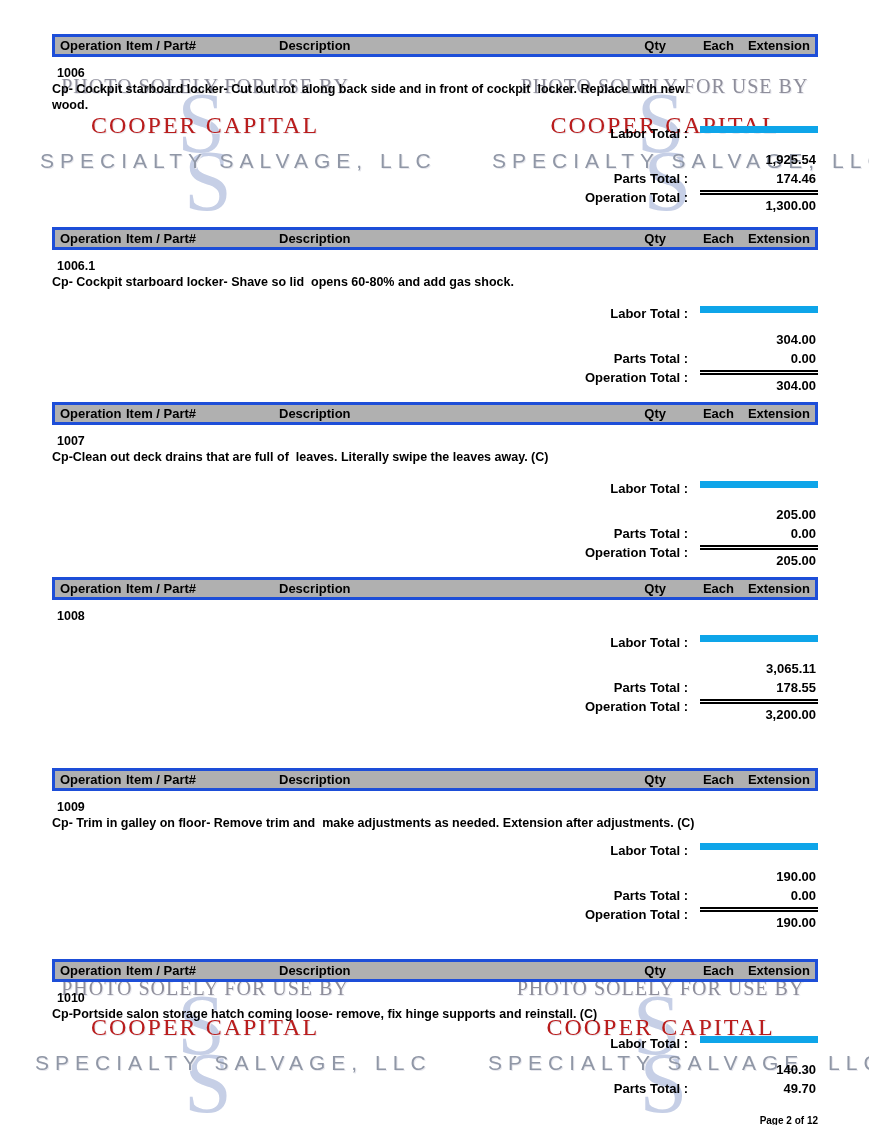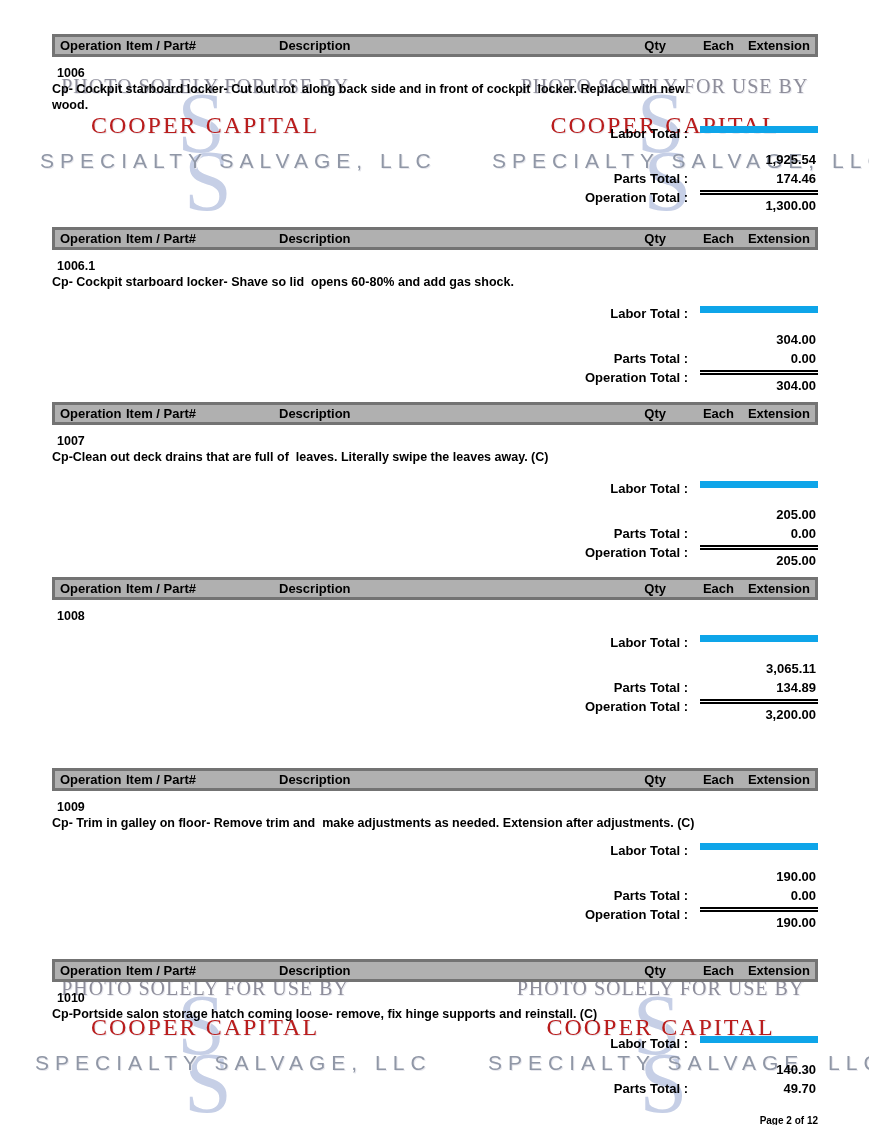--- a/index.html
+++ b/index.html
@@ -41,21 +41,21 @@
     color: #9097a6; text-shadow: 1px 1px 0 #e8e8ee;
     margin-top: 6px; white-space: nowrap;
   }
 
   
   .section { position: absolute; left: 52px; width: 766px; z-index: 1; }
 
   .hbar {
     display: flex; align-items: center;
     background: #b0b0b0;
-    border: 3px solid #737373;
+    border: 3px solid #1d4ed8;
     height: 23px;
     padding: 0 5px;
     font-weight: bold; font-size: 13px;
   }
   .h-op   { width: 66px; }
   .h-item { width: 153px; }
   .h-desc { flex: 1; }
   .h-qty  { width: 46px;  text-align: right; margin-right: 26px; }
   .h-each { width: 42px;  text-align: right; margin-right: 12px; }
   .h-ext  { width: 64px;  text-align: right; }
@@ -222,21 +222,21 @@
   <div class="row">
     <span class="op-num">1008</span>
   </div>
   <div class="totals" style="margin-top:11px;">
     <div class="trow">
       <span class="tlabel">Labor Total :</span>
       <span class="tval line-top">3,065.11</span>
     </div>
     <div class="trow">
       <span class="tlabel">Parts Total :</span>
-      <span class="tval">134.89</span>
+      <span class="tval">178.55</span>
     </div>
     <div class="trow">
       <span class="tlabel">Operation Total :</span>
       <span class="tval dline-top">3,200.00</span>
     </div>
   </div>
 </div>
 
 <div class="section" style="top:768px;">
   <div class="hbar">

